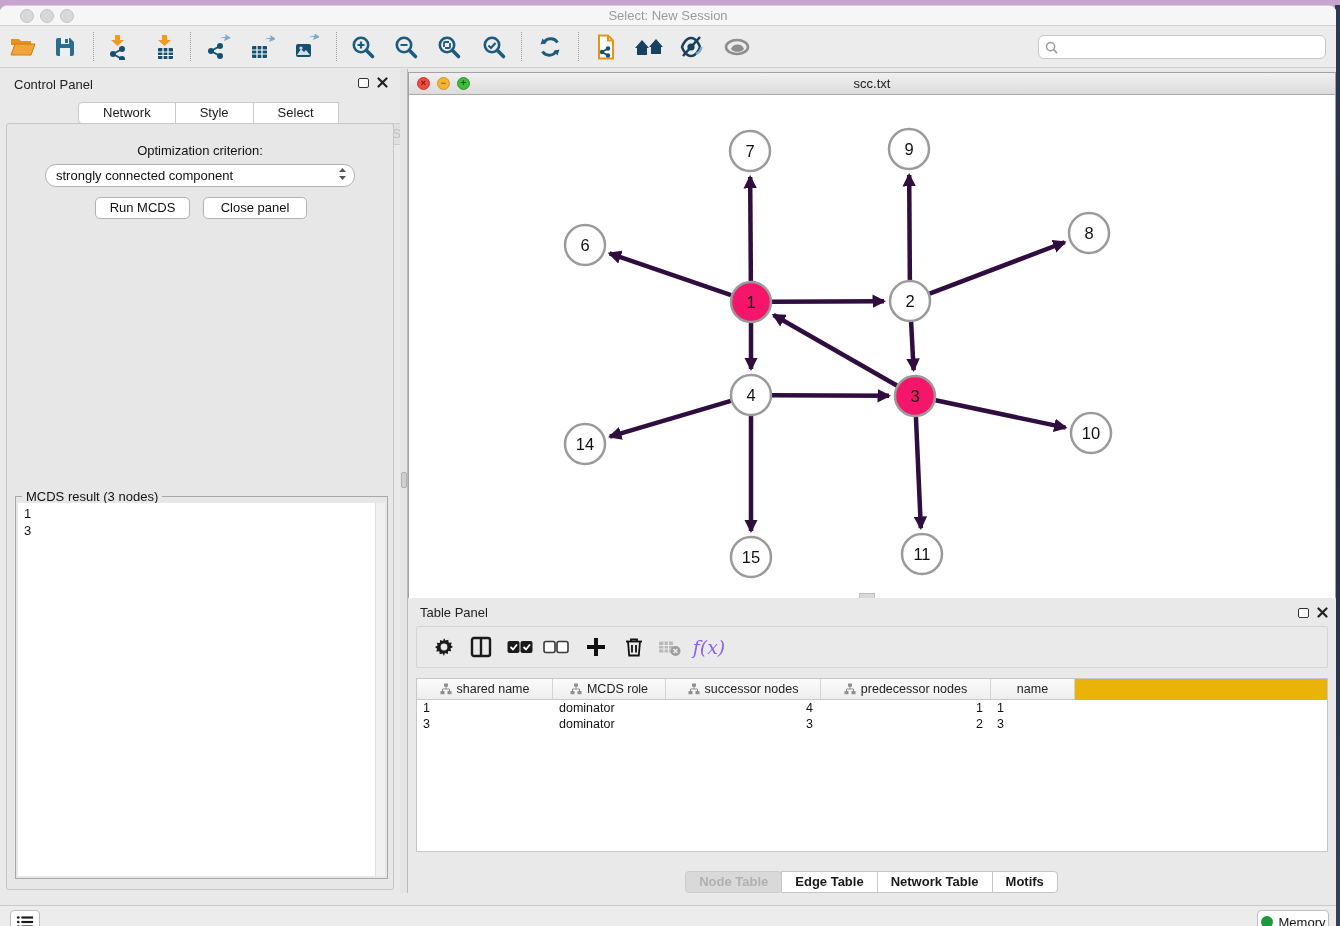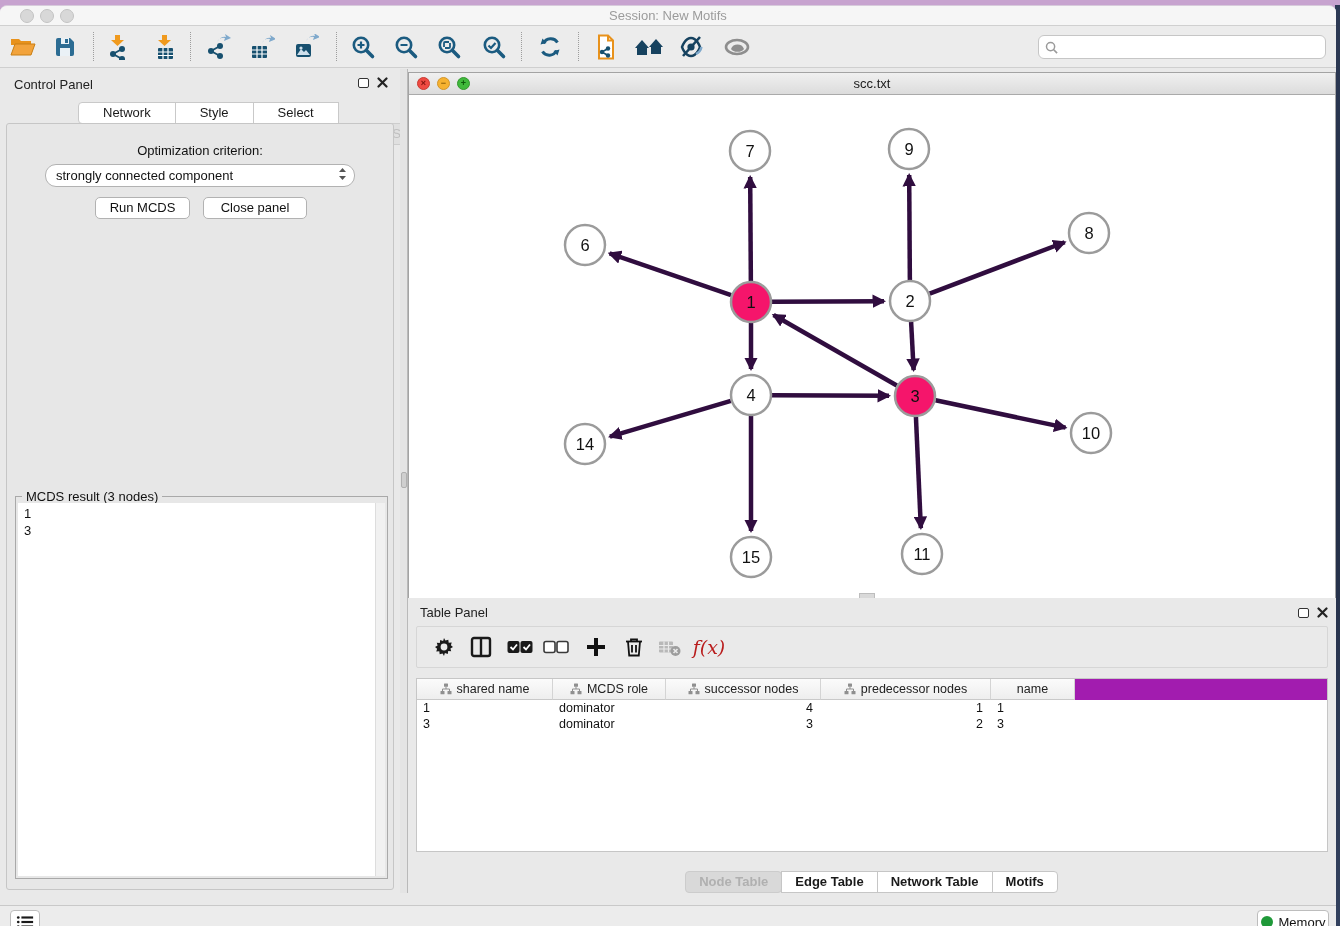--- a/index.html
+++ b/index.html
@@ -88,21 +88,21 @@
 
   
   .tablepanel { position:absolute; left:408px; top:531px; width:928px; height:296px; }
   .tp-title { position:absolute; left:12px; top:5px; font-size:13px; color:#222; }
   .tp-toolbar { position:absolute; left:8px; top:26px; width:912px; height:42px;
     background:#eaeaea; border:1px solid #d6d6d6; border-radius:2px; }
   .tpi { position:absolute; top:50%; transform:translate(-50%,-50%);
     display:inline-flex; align-items:center; justify-content:center; }
   .tp-table { position:absolute; left:8px; top:78px; width:912px; height:174px;
     background:#fff; border:1px solid #c6c6c6; overflow:hidden; }
-  .col-row { display:flex; height:21px; background:#a21caf;align-items:center; }
+  .col-row { display:flex; height:21px; background:#eab308;align-items:center; }
   .col-h { height:21px; background:linear-gradient(180deg,#fbfbfb,#eeeeee);
     border-right:1px solid #d4d4d4; border-bottom:1px solid #c9c9c9;
     display:flex; align-items:center; justify-content:center; gap:5px;
     font-size:12.5px; color:#222; }
   .trow { display:flex; height:16px; }
   .tcell { font-size:12.5px; color:#111; line-height:16px; overflow:hidden; white-space:nowrap; }
   .tp-tabs { position:absolute; left:0; right:0; top:271px; display:flex; justify-content:center; }
   .tp-tab { height:22px; padding:0 13px; font-size:13px; font-weight:bold; line-height:20px;
     background:#fff; border:1px solid #c6c6c6; color:#1a1a1a; margin-left:-1px; }
   .tp-tab:first-child { border-radius:4px 0 0 4px; }
@@ -120,21 +120,21 @@
 <body>
 
 <div id="desktop">
   <div id="desktop-right"></div>
   <div id="app">
 
     <div class="titlebar">
       <span class="tl-dot" style="left:20px"></span>
       <span class="tl-dot" style="left:40px"></span>
       <span class="tl-dot" style="left:60px"></span>
-      <div class="title">Session: New Motifs</div>
+      <div class="title">Select: New Session</div>
     </div>
 
     <div class="toolbar">
       <span class="ti" style="left:23px">
         <svg width="26" height="22" viewBox="0 0 26 22">
             <path d="M1 3 h8 l2 2 h10 v4 H1z" fill="#e8921c"></path>
             <path d="M1 19 L5 8 h20 l-4 11z" fill="#f2a33c" stroke="#c97f14"></path>
           </svg>
         </span>
       <span class="ti" style="left:65px">
@@ -451,21 +451,21 @@
           <span class="tpi" style="left:253px">
             <svg width="24" height="19" viewBox="0 0 24 19">
                 <rect x="1" y="4" width="14" height="11" rx="1" fill="#b8b8b8"></rect>
                 <g stroke="#eaeaea" stroke-width="1.2">
                   <path d="M1 8 h14 M1 11.5 h14 M6 4 v11 M10.5 4 v11"></path>
                 </g>
                 <circle cx="17.5" cy="13.5" r="5" fill="#9d9d9d"></circle>
                 <path d="M15.5 11.5 l4 4 M19.5 11.5 l-4 4" stroke="#eaeaea" stroke-width="1.6"></path>
               </svg>
             </span>
-          <span class="tpi" style="left:292px; font-family:'DejaVu Serif',serif; font-style:italic; font-size:19px; color:#b91c1c;">f(x)</span>
+          <span class="tpi" style="left:292px; font-family:'DejaVu Serif',serif; font-style:italic; font-size:19px; color:#8b5cf6;">f(x)</span>
         </div>
         <div class="tp-table">
           <div class="col-row" id="col-headers">
               <div class="col-h" style="width: 136px;">
                 <svg width="12" height="12" viewBox="0 0 12 12">
                   <g fill="#8f8f8f">
                     <rect x="4" y="0.5" width="4" height="3.2" rx="0.5"></rect>
                     <rect x="0.5" y="8" width="4" height="3.2" rx="0.5"></rect>
                     <rect x="7.5" y="8" width="4" height="3.2" rx="0.5"></rect>
                   </g>

